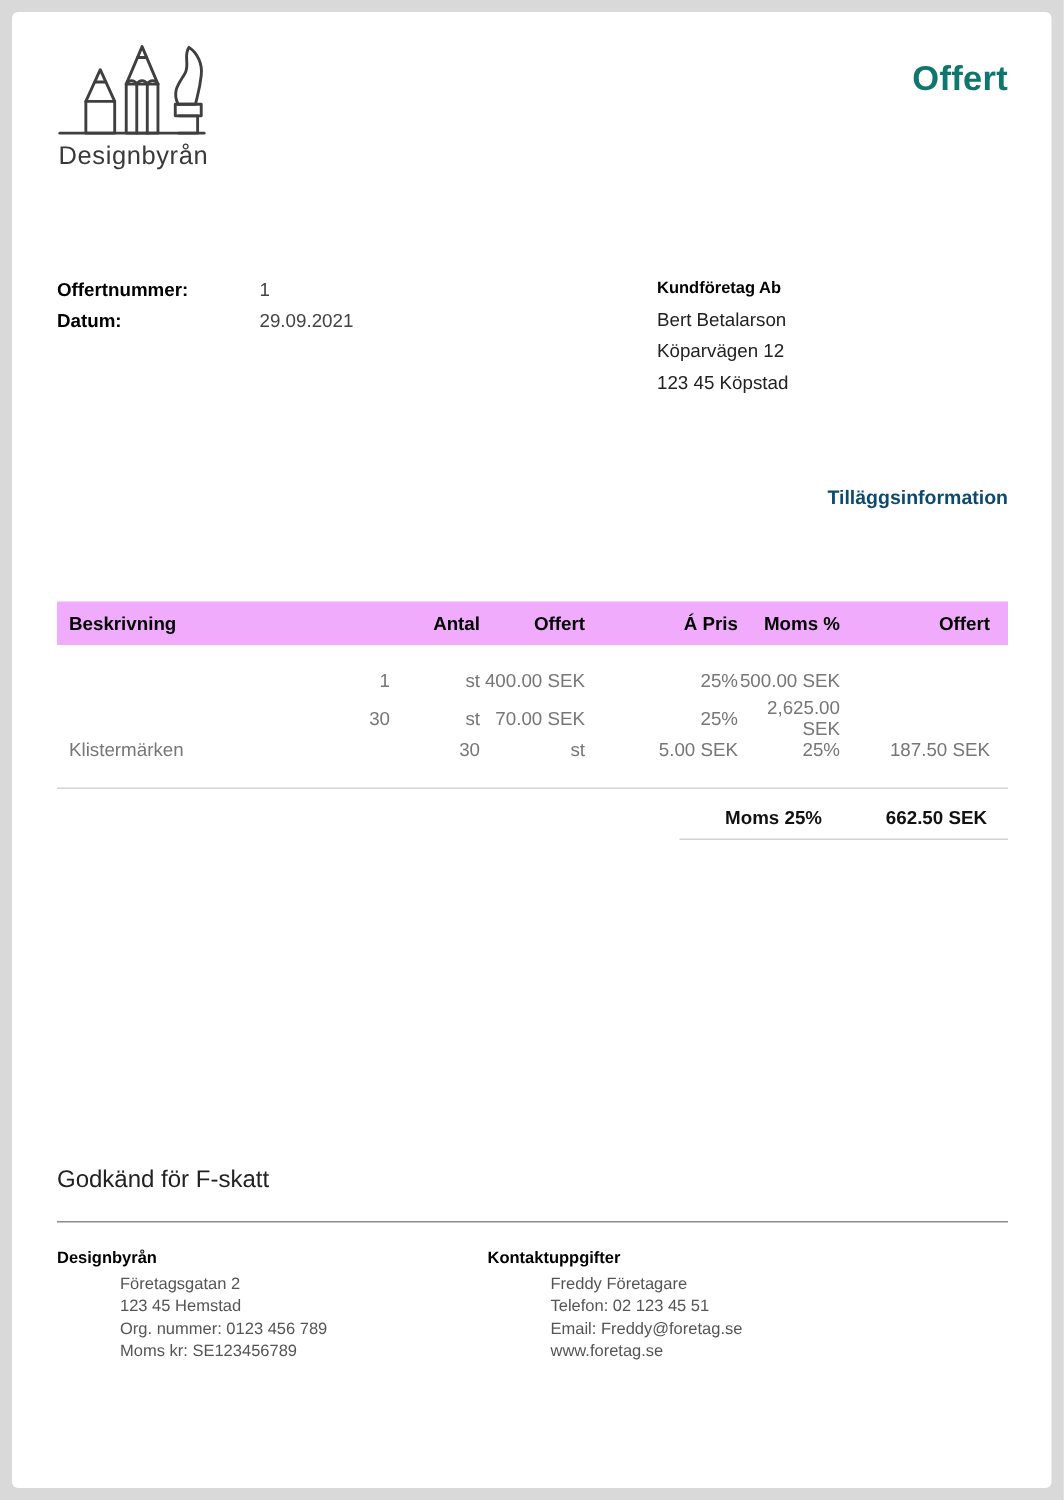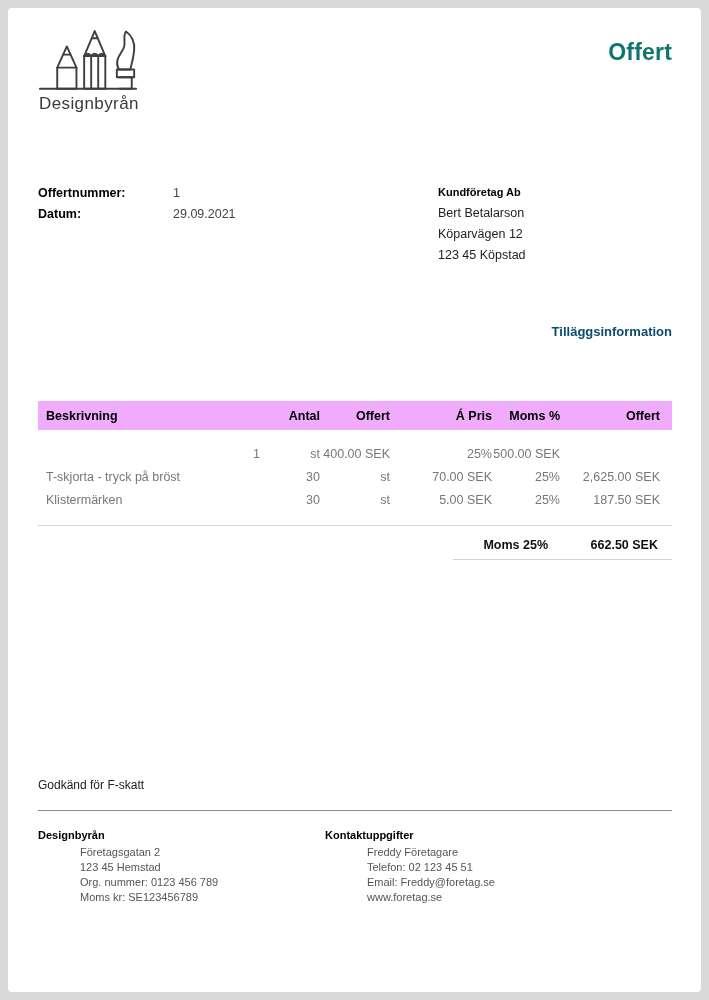--- a/index.html
+++ b/index.html
@@ -53,21 +53,21 @@
   .c-right { text-align:right; }
   .table-divider { border:none; border-top:1px solid #d4d4d4; margin-top:14px; }
 
   
   .totals { margin-top:9px; font-size:12.5px; font-weight:bold; color:#111; }
   .totals-row { display:flex; justify-content:flex-end; align-items:center; height:20px; padding-right:14px; }
   .t-value { width:110px; text-align:right; }
   .totals-divider { border:none; border-top:1px solid #d4d4d4; width:219px; margin:4px 0 3px auto; }
 
   
-  .fskatt-note { margin-top:218px; font-size:12px; color:#222; }
+  .fskatt-note { margin-top:218px; font-size:16px; color:#222; }
   .footer-rule { border:none; border-top:1px solid #8c8c8c; margin-top:18px; }
   .footer { display:flex; margin-top:17px; font-size:11px; color:#555; }
   .f-col-company { width:287px; }
   .f-title { font-weight:bold; color:#000; line-height:15px; margin-bottom:2px; }
   .f-line { line-height:15px;padding-left:42px; }
 </style>
 </head>
 <body>
 
 <div class="doc">
@@ -129,21 +129,20 @@
     </div>
     <div class="tbody">
       <div class="tgrid trow">
         <span class="c-right">1</span>
         <span class="c-right">st</span>
         <span class="c-right">400.00 SEK</span>
         <span class="c-right">25%</span>
         <span class="c-right">500.00 SEK</span>
       </div>
       <div class="tgrid trow">
-        <span class="c-left">T-skjorta - tryck på bröst</span>
         <span class="c-right">30</span>
         <span class="c-right">st</span>
         <span class="c-right">70.00 SEK</span>
         <span class="c-right">25%</span>
         <span class="c-right">2,625.00 SEK</span>
       </div>
       <div class="tgrid trow">
         <span class="c-left">Klistermärken</span>
         <span class="c-right">30</span>
         <span class="c-right">st</span>

